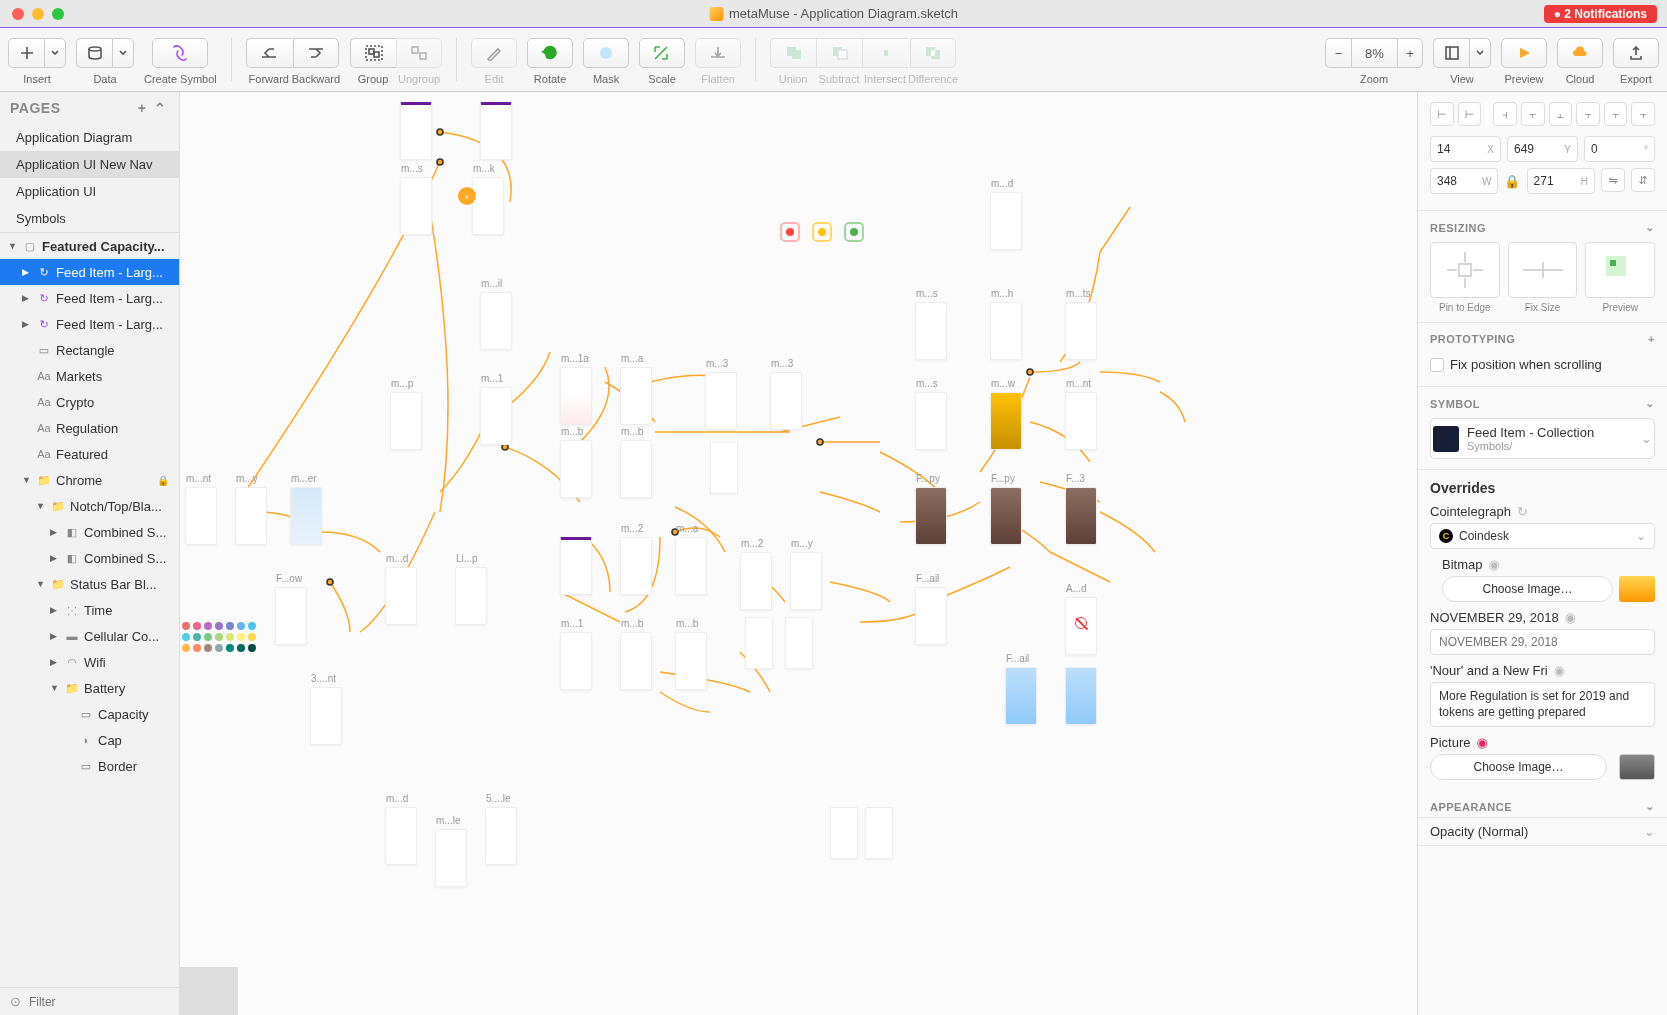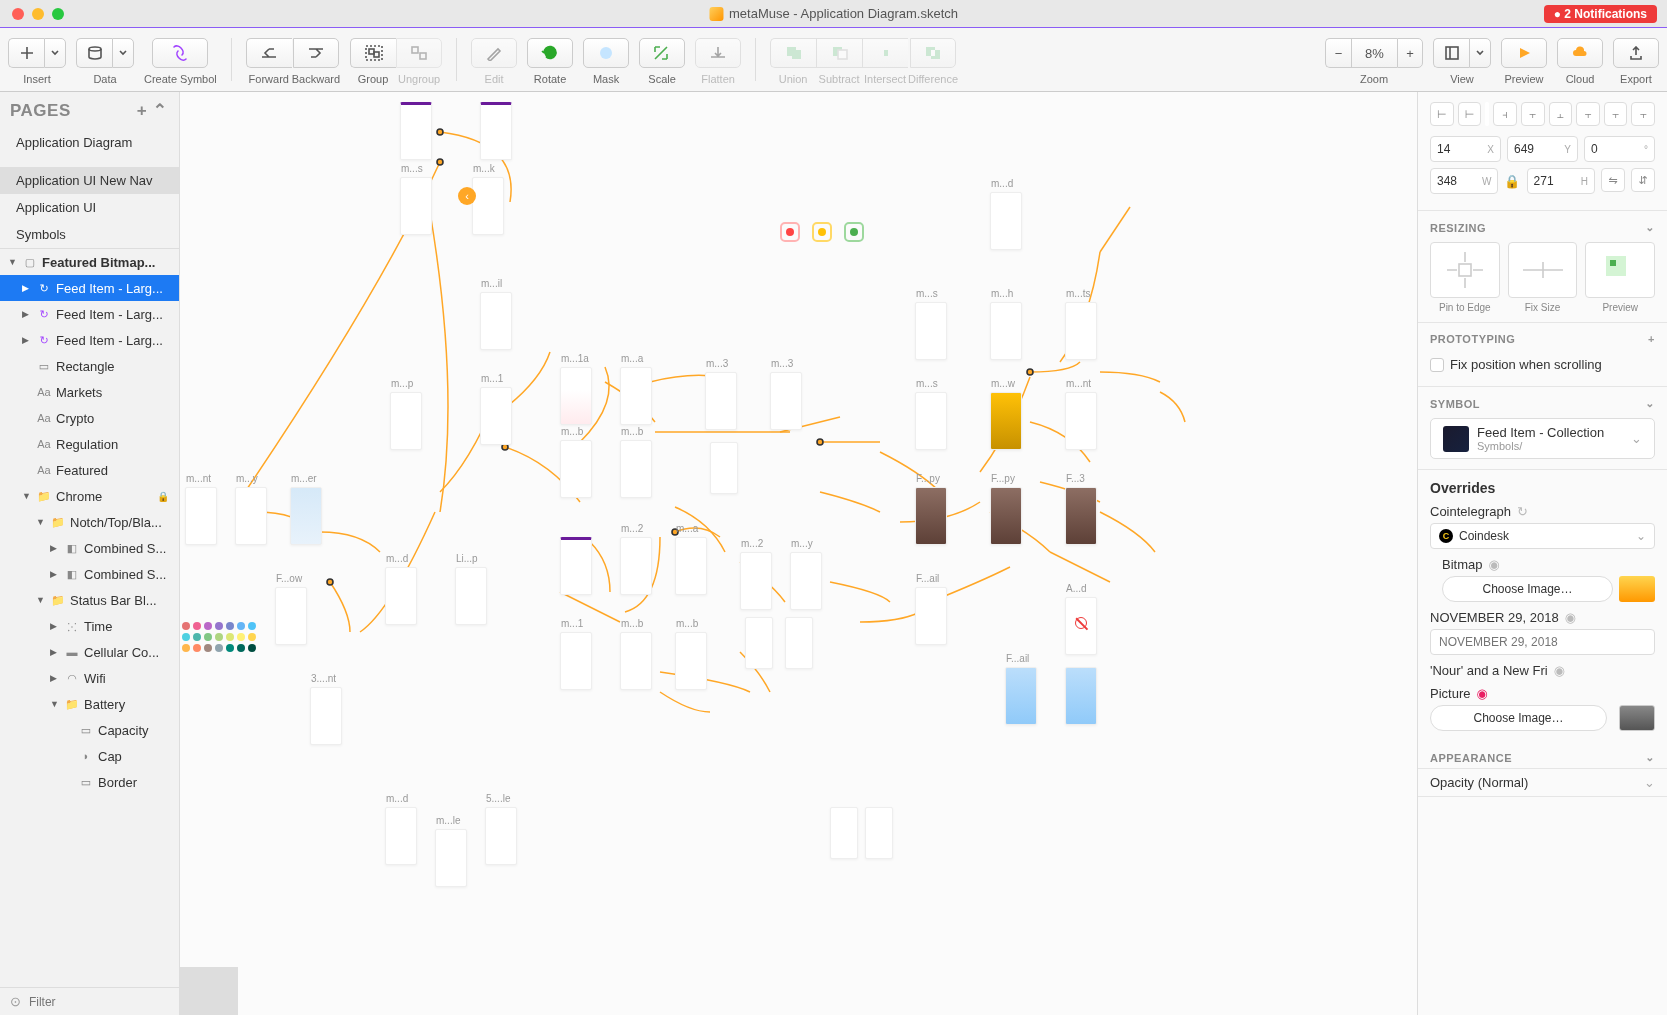--- a/index.html
+++ b/index.html
@@ -33,25 +33,25 @@
 .orange svg { stroke: #ff9500; fill: #ff9500; }
 .flex1 { flex: 1; }
 
 
 .main { display: flex; height: calc(1015px - 28px - 64px); }
 .sidebar-left { width: 180px; background: #f2f2f2; border-right: 1px solid #ddd; display: flex; flex-direction: column; }
 .canvas { flex: 1; background: #fbfbfb; position: relative; overflow: hidden; }
 .sidebar-right { width: 250px; background: #fafafa; border-left: 1px solid #ddd; overflow-y: auto; }
 
 
-.pages-hdr { display: flex; align-items: flex-end; padding: 8px 10px; font-size: 17px; font-weight: 600; color: #888; letter-spacing: 0.5px; }
+.pages-hdr { display: flex; align-items: flex-start; padding: 8px 10px; font-size: 14px; font-weight: 600; color: #888; letter-spacing: 0.5px; }
 .pages-hdr span:first-child { flex: 1; }
 .pages-hdr .ico { width: 18px; text-align: center; color: #888; }
 .page-item { padding: 6px 16px; font-size: 13px; cursor: default; }
-.page-item.sel { background: #dedede; margin-top: 11px; }
+.page-item.sel { background: #dedede; }
 .layers { flex: 1; overflow-y: auto; border-top: 1px solid #ddd; }
 .layer { display: flex; align-items: center; padding: 4px 8px; font-size: 13px; min-height: 26px; gap: 4px; }
 .layer .arrow { width: 10px; color: #666; font-size: 9px; }
 .layer .arrow.open::before { content: "▼"; }
 .layer .arrow.closed::before { content: "▶"; }
 .layer .arrow.none { visibility: hidden; }
 .layer .ico { width: 16px; height: 16px; display: flex; align-items: center; justify-content: center; color: #888; font-size: 11px; }
 .layer .txt { flex: 1; white-space: nowrap; overflow: hidden; text-overflow: ellipsis; }
 .layer.sel { background: #1d7af3; color: #fff; }
 .layer.sel .ico, .layer.sel .arrow { color: #fff; }
@@ -75,21 +75,21 @@
 .insp-row { display: flex; gap: 6px; margin-bottom: 6px; }
 .insp-field { flex: 1; background: #fff; border: 1px solid #ddd; border-radius: 4px; height: 26px; display: flex; align-items: center; padding: 0 6px; font-size: 12px; }
 .insp-field .lbl { margin-left: auto; color: #aaa; font-size: 10px; }
 .insp-icons { display: flex; gap: 4px; }
 .insp-icon { width: 24px; height: 24px; border: 1px solid #ddd; border-radius: 4px; display: flex; align-items: center; justify-content: center; background: #fff; color: #888; font-size: 11px; }
 .resize-boxes { display: flex; gap: 8px; margin-top: 8px; }
 .resize-box { flex: 1; height: 56px; border: 1px solid #ddd; border-radius: 4px; background: #fff; display: flex; align-items: center; justify-content: center; font-size: 10px; color: #888; position: relative; }
 .resize-lbl { position: absolute; bottom: -16px; font-size: 10px; color: #888; white-space: nowrap; }
 .checkbox-row { display: flex; align-items: center; gap: 6px; padding: 4px 0; font-size: 13px; }
 .checkbox { width: 14px; height: 14px; border: 1px solid #ccc; border-radius: 3px; background: #fff; }
-.symbol-row { background: #fff; border: 1px solid #ddd; border-radius: 5px; padding: 6px 12px; display: flex; align-items: center; gap: 8px; }
+.symbol-row { background: #fff; border: 1px solid #ddd; border-radius: 5px; padding: 6px 2px; display: flex; align-items: center; gap: 8px; }
 .symbol-thumb { width: 26px; height: 26px; background: linear-gradient(135deg,#1a1a2e,#16213e); border-radius: 3px; }
 .symbol-txt { flex: 1; }
 .symbol-title { font-size: 13px; }
 .symbol-sub { font-size: 11px; color: #999; }
 .override-label { font-size: 13px; margin-top: 8px; display: flex; align-items: center; gap: 6px; }
 .override-label .chain { color: #bbb; font-size: 13px; }
 .override-field { background: #fff; border: 1px solid #ddd; border-radius: 4px; padding: 5px 8px; font-size: 12px; margin-top: 4px; display: flex; align-items: center; gap: 6px; }
 .btn { background: #fff; border: 1px solid #ddd; border-radius: 13px; padding: 5px 10px; font-size: 12px; text-align: center; }
 .opacity-row { display: flex; align-items: center; gap: 8px; padding: 6px 12px; border-bottom: 1px solid #e5e5e5; font-size: 13px; }
 .cd-icon { width: 14px; height: 14px; background: #000; border-radius: 50%; display: flex; align-items: center; justify-content: center; color: #f5c518; font-size: 9px; font-weight: bold; }
@@ -347,21 +347,21 @@
     </div>
     <div class="page-item"><span>Application Diagram</span></div>
     <div class="page-item sel"><span>Application UI New Nav</span></div>
     <div class="page-item"><span>Application UI</span></div>
     <div class="page-item"><span>Symbols</span></div>
 
     <div class="layers">
       <div class="layer ind1">
           <span class="arrow open"></span>
           <span class="ico">▢</span>
-          <span class="txt" style="font-weight:600">Featured Bitmap...</span>
+          <span class="txt" style="font-weight:600">Featured Capacity...</span>
         </div>
       <div class="layer ind2 sel">
           <span class="arrow closed"></span>
           <span class="ico">↻</span>
           <span class="txt">Feed Item - Larg...</span>
         </div>
       <div class="layer ind2">
           <span class="arrow closed"></span>
           <span class="ico" style="color:#a245ff">↻</span>
           <span class="txt">Feed Item - Larg...</span>
@@ -841,20 +841,21 @@
       <div class="override-label">
           <span>NOVEMBER 29, 2018</span>
           <span class="chain">◉</span>
         </div>
       <input class="override-field" style="width: 100%; color: rgb(187, 187, 187);" placeholder="NOVEMBER 29, 2018">
 
       <div class="override-label">
           <span>'Nour' and a New Fri</span>
           <span class="chain">◉</span>
         </div>
+      <div class="override-field" style="height:auto;padding:6px 8px;line-height:1.3">More Regulation is set for 2019 and tokens are getting prepared</div>
 
       <div class="override-label">
           <span>Picture</span>
           <span class="chain" style="color:#e91e63">◉</span>
         </div>
       <div style="display:flex;align-items:center;gap:6px;margin-top:4px">
         <div class="btn" style="flex:1"><span>Choose Image…</span></div>
         <div class="picture-thumb"></div>
       </div>
     </div>

